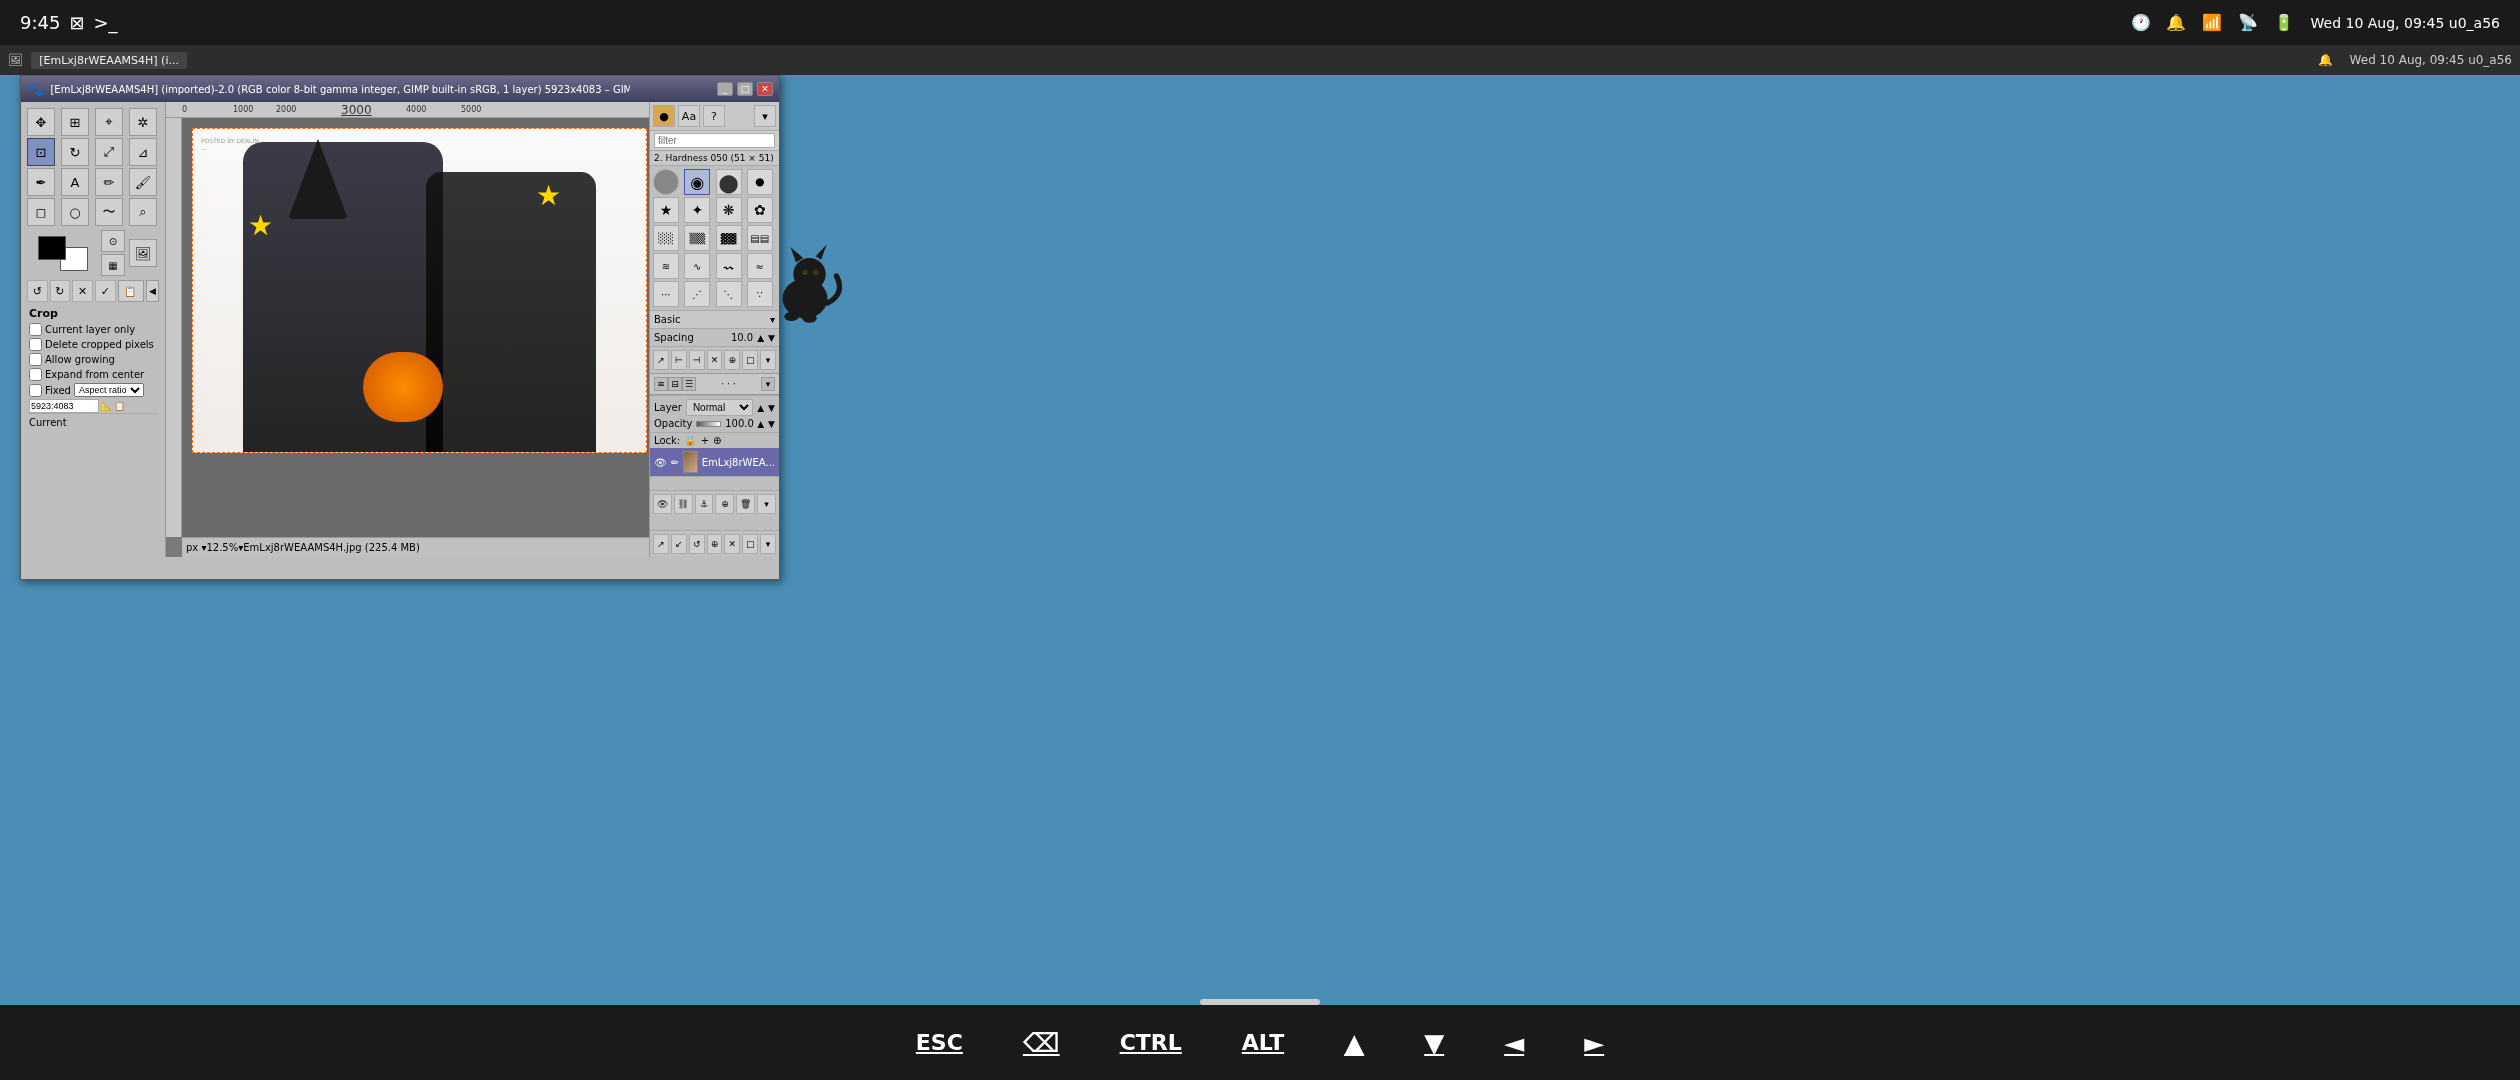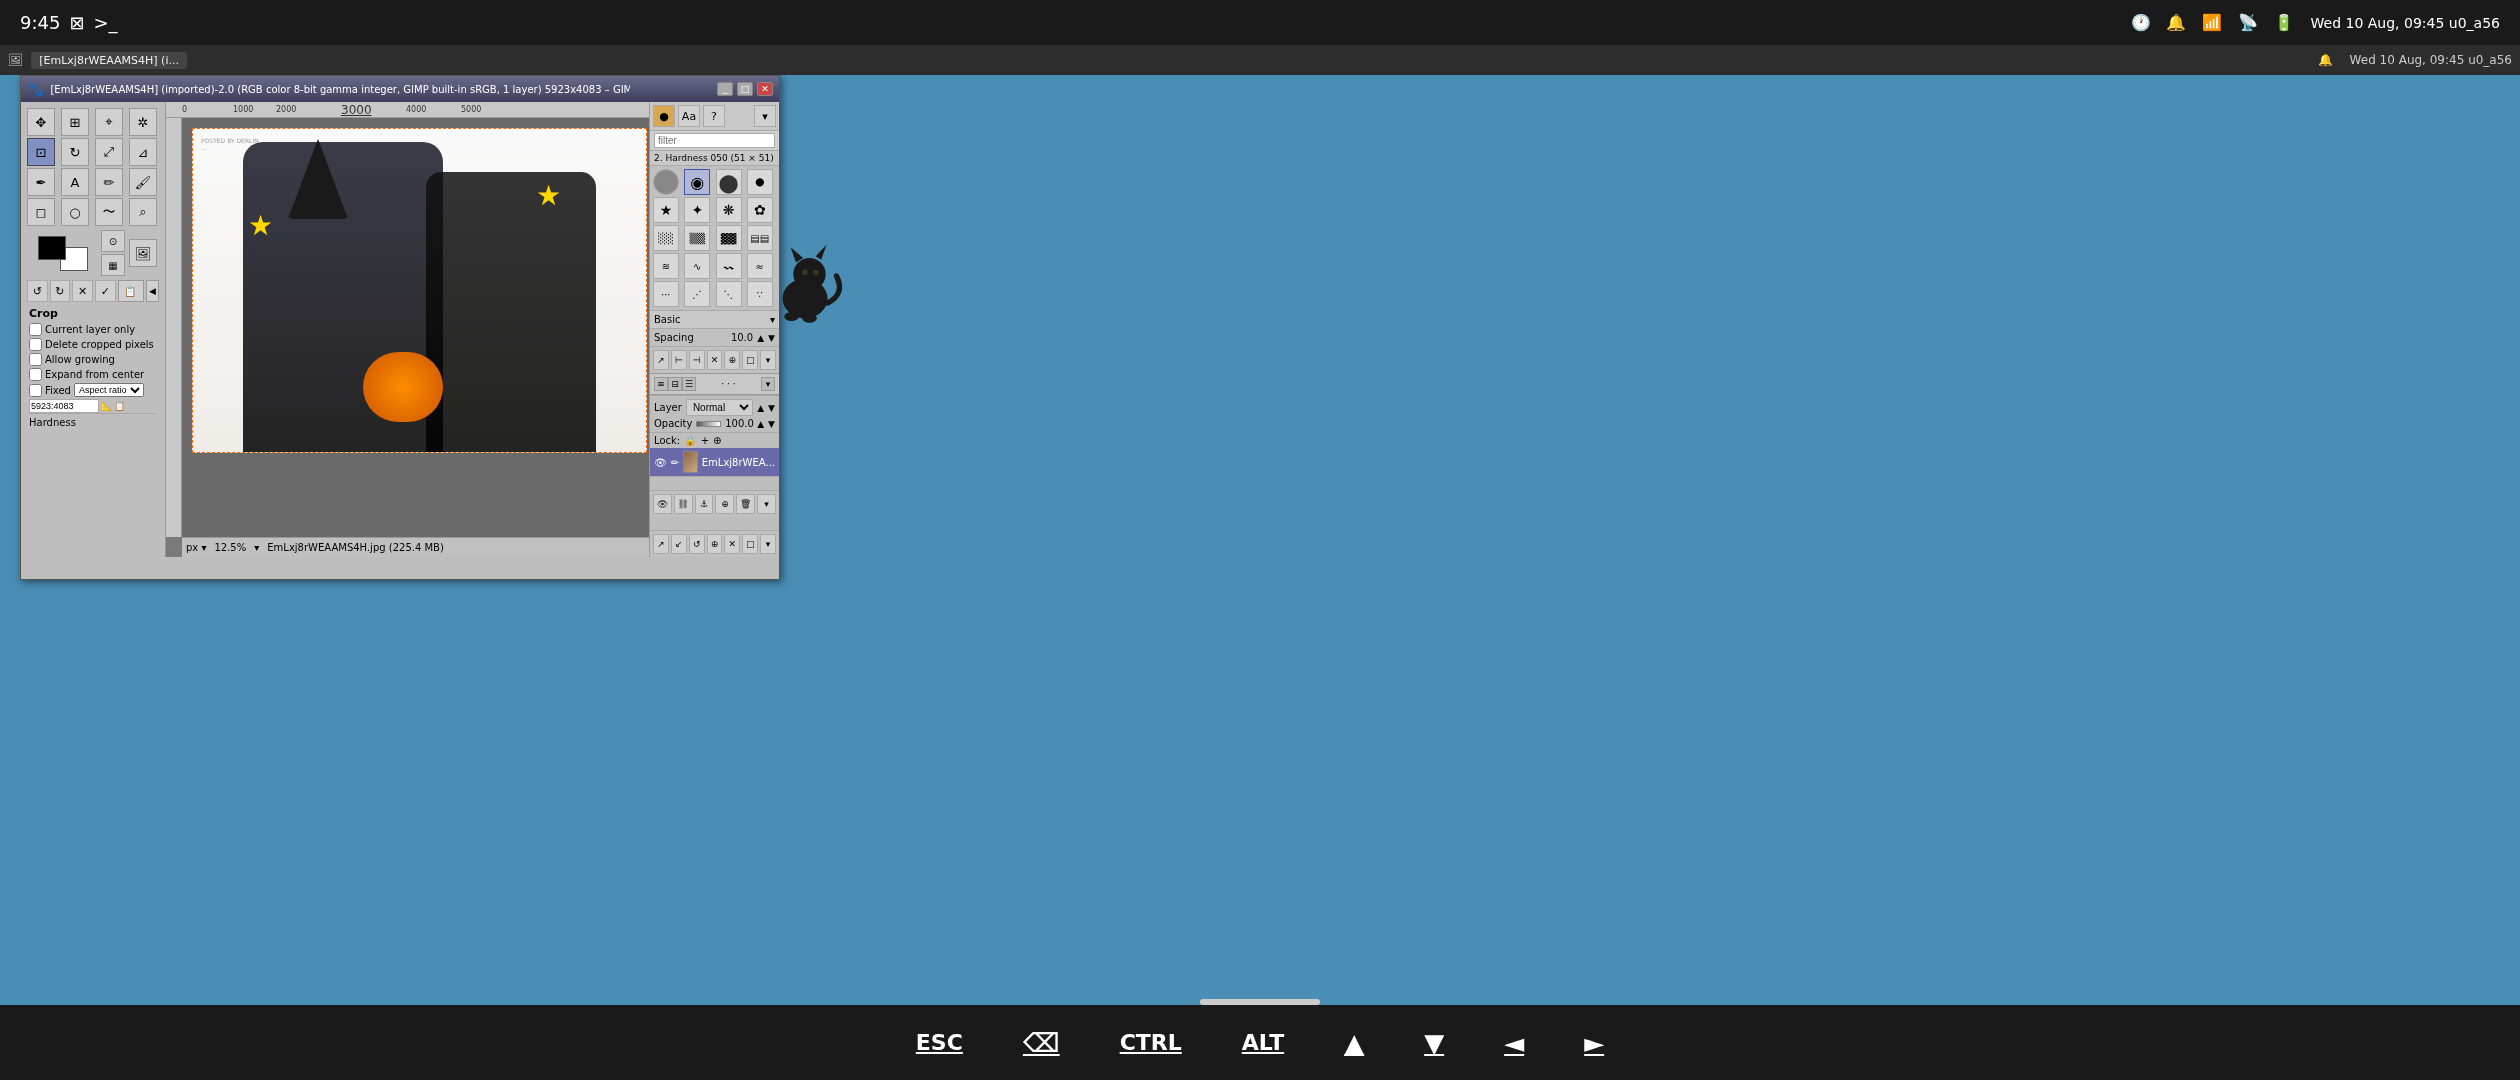--- a/index.html
+++ b/index.html
@@ -248,21 +248,21 @@
     
     .canvas-bottom {
       position: absolute;
       bottom: 0; left: 16px; right: 0;
       height: 20px;
       background: #c0c0c0;
       display: flex;
       align-items: center;
       font-size: 10px;
       padding: 0 4px;
-      gap: 8px;
+      gap: 0;
       border-top: 1px solid #999;
     }
 
     
     .right-panel {
       width: 130px;
       background: #bebebe;
       border-left: 1px solid #999;
       display: flex;
       flex-direction: column;
@@ -674,21 +674,21 @@
           <select style="font-size:9px;">
             <option>Aspect ratio</option>
           </select>
         </div>
         <div class="size-row">
           <input class="size-input" type="text" value="5923:4083" style="">
           <span style="font-size:9px;">📐</span>
           <span style="font-size:9px;">📋</span>
         </div>
         <div class="position-section">
-          <span>Hardness</span>
+          <span>Current</span>
         </div>
       </div>
     </div>
 
     <div class="canvas-area">
 
       <div class="canvas-rulers-top">
         <span style="position:absolute;left:16px;font-size:8px;">0</span>
         <span style="position:absolute;left:67px;font-size:8px;">1000</span>
         <span style="position:absolute;left:110px;font-size:8px;">2000</span>

